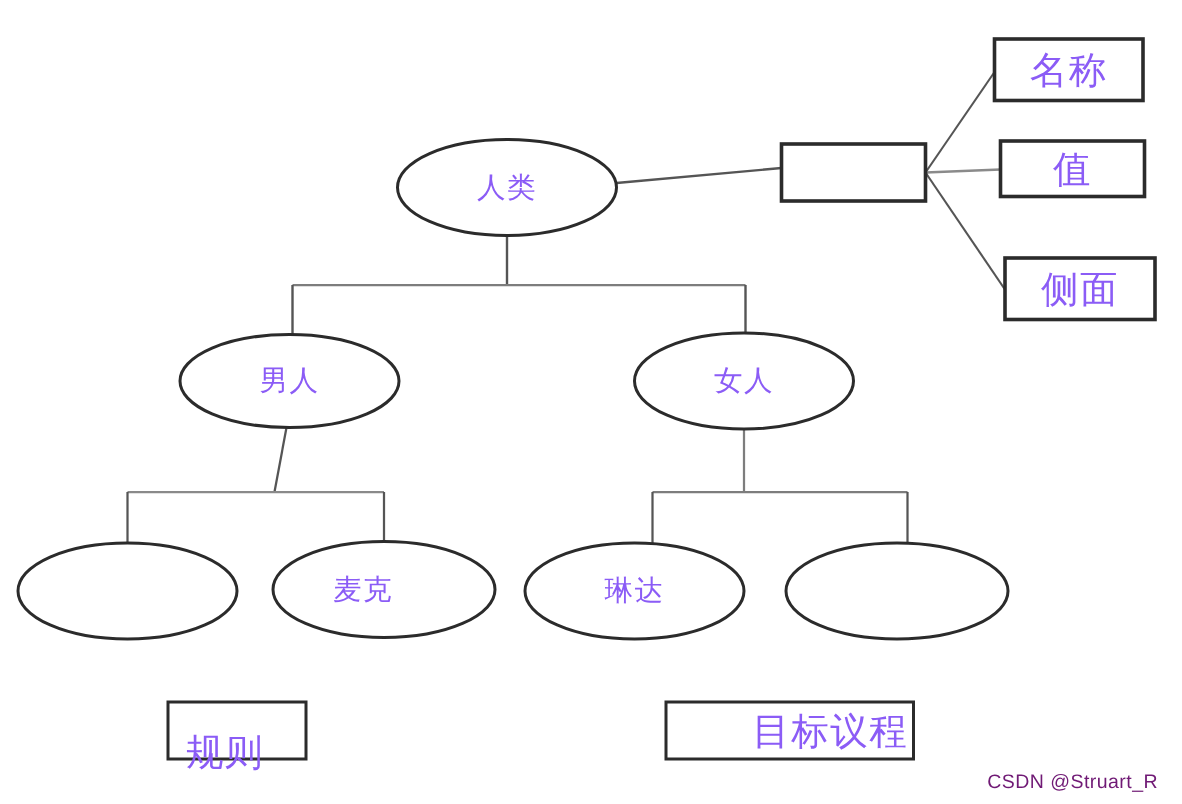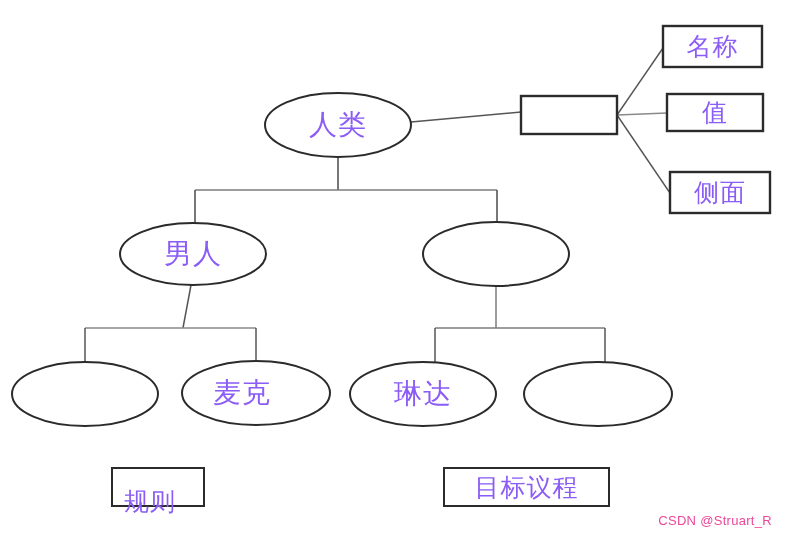--- a/index.html
+++ b/index.html
@@ -29,32 +29,32 @@
     display: flex;
     align-items: center;
     justify-content: center;
     color: #8b5cf6;
     font-family: "Liberation Serif", "DejaVu Serif", serif;
     white-space: nowrap;
     letter-spacing: 1px;
     user-select: none;
   }
   .ellipse-label {
-    font-size: 28px;
+    font-size: 19px;
   }
   .box-label {
     font-size: 25px;
   }
   .watermark {
     position: absolute;
     right: 16px;
     bottom: 8px;
     font-family: "Liberation Sans", "DejaVu Sans", sans-serif;
     font-size: 13px;
-    color: #ec4899;
+    color: #701a75;
     letter-spacing: 0.3px;
     user-select: none;
   }
 </style>
 </head>
 <body>
 
 <div id="canvas">
 
   <svg id="diagram-svg" viewBox="0 0 788 536" xmlns="http://www.w3.org/2000/svg">
@@ -105,24 +105,25 @@
     <rect x="521" y="96" width="96" height="38" fill="#ffffff" stroke="#2b2b2b" stroke-width="2.4"></rect>
     <rect x="663" y="26" width="99" height="41" fill="#ffffff" stroke="#2b2b2b" stroke-width="2.4"></rect>
     <rect x="667" y="94" width="96" height="37" fill="#ffffff" stroke="#2b2b2b" stroke-width="2.4"></rect>
     <rect x="670" y="172" width="100" height="41" fill="#ffffff" stroke="#2b2b2b" stroke-width="2.4"></rect>
     <rect x="112" y="468" width="92" height="38" fill="#ffffff" stroke="#2b2b2b" stroke-width="2"></rect>
     <rect x="444" y="468" width="165" height="38" fill="#ffffff" stroke="#2b2b2b" stroke-width="2"></rect>
   </svg>
 
   <div class="node-label ellipse-label" style="left:265px; top:93px; width:146px; height:64px;">人类</div>
   <div class="node-label ellipse-label" style="left:120px; top:223px; width:146px; height:62px;text-align:right;">男人</div>
+  <div class="node-label ellipse-label" style="left:423px; top:222px; width:146px; height:64px;">女人</div>
   <div class="node-label ellipse-label" style="left:168px; top:361px; width:148px; height:64px;">麦克</div>
   <div class="node-label ellipse-label" style="left:350px; top:362px; width:146px; height:64px;">琳达</div>
 
   <div class="node-label box-label" style="left:663px; top:26px; width:99px; height:41px;">名称</div>
   <div class="node-label box-label" style="left:667px; top:94px; width:96px; height:37px;">值</div>
   <div class="node-label box-label" style="left:670px; top:172px; width:100px; height:41px;text-align:right;">侧面</div>
   <div class="node-label box-label" style="left:112px; top:482px; width:76px; height:38px;">规则</div>
-  <div class="node-label box-label" style="left:444px; top:468px; width:165px; height:38px;">目标议程</div>
+  <div class="node-label box-label" style="left:444px; top:468px; width:165px; height:38px;padding-left:27px;">目标议程</div>
 
   <div class="watermark">CSDN @Struart_R</div>
 
 </div>
 
 </body></html>

